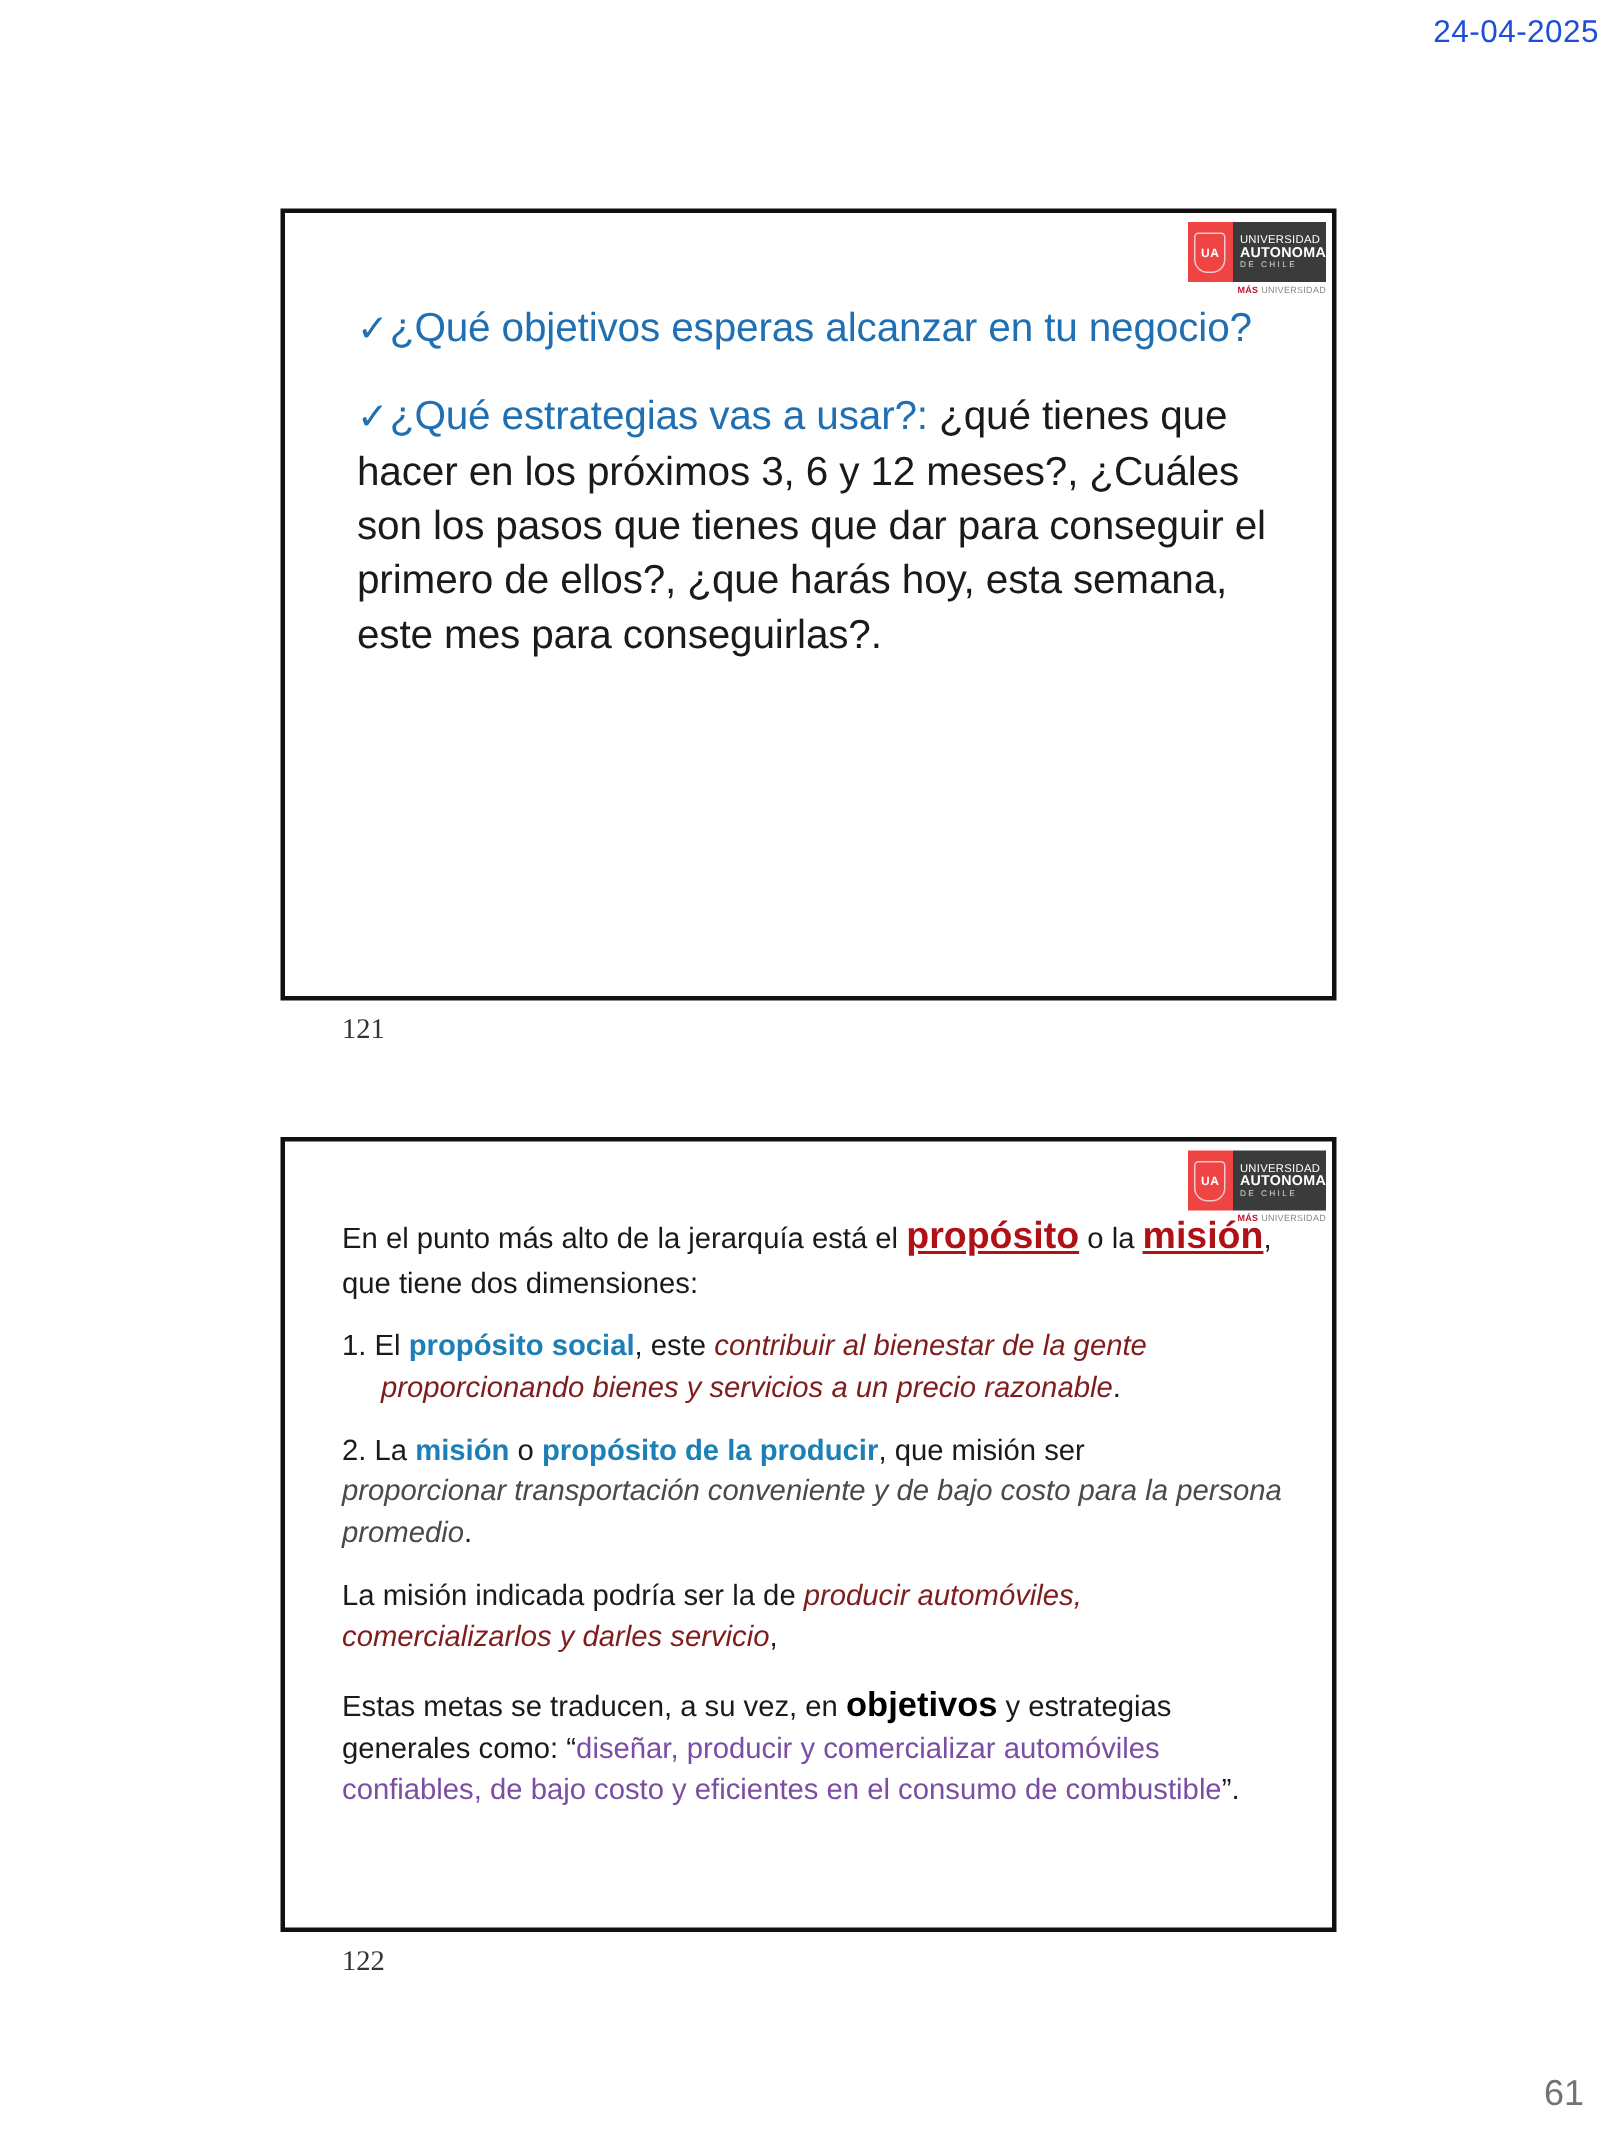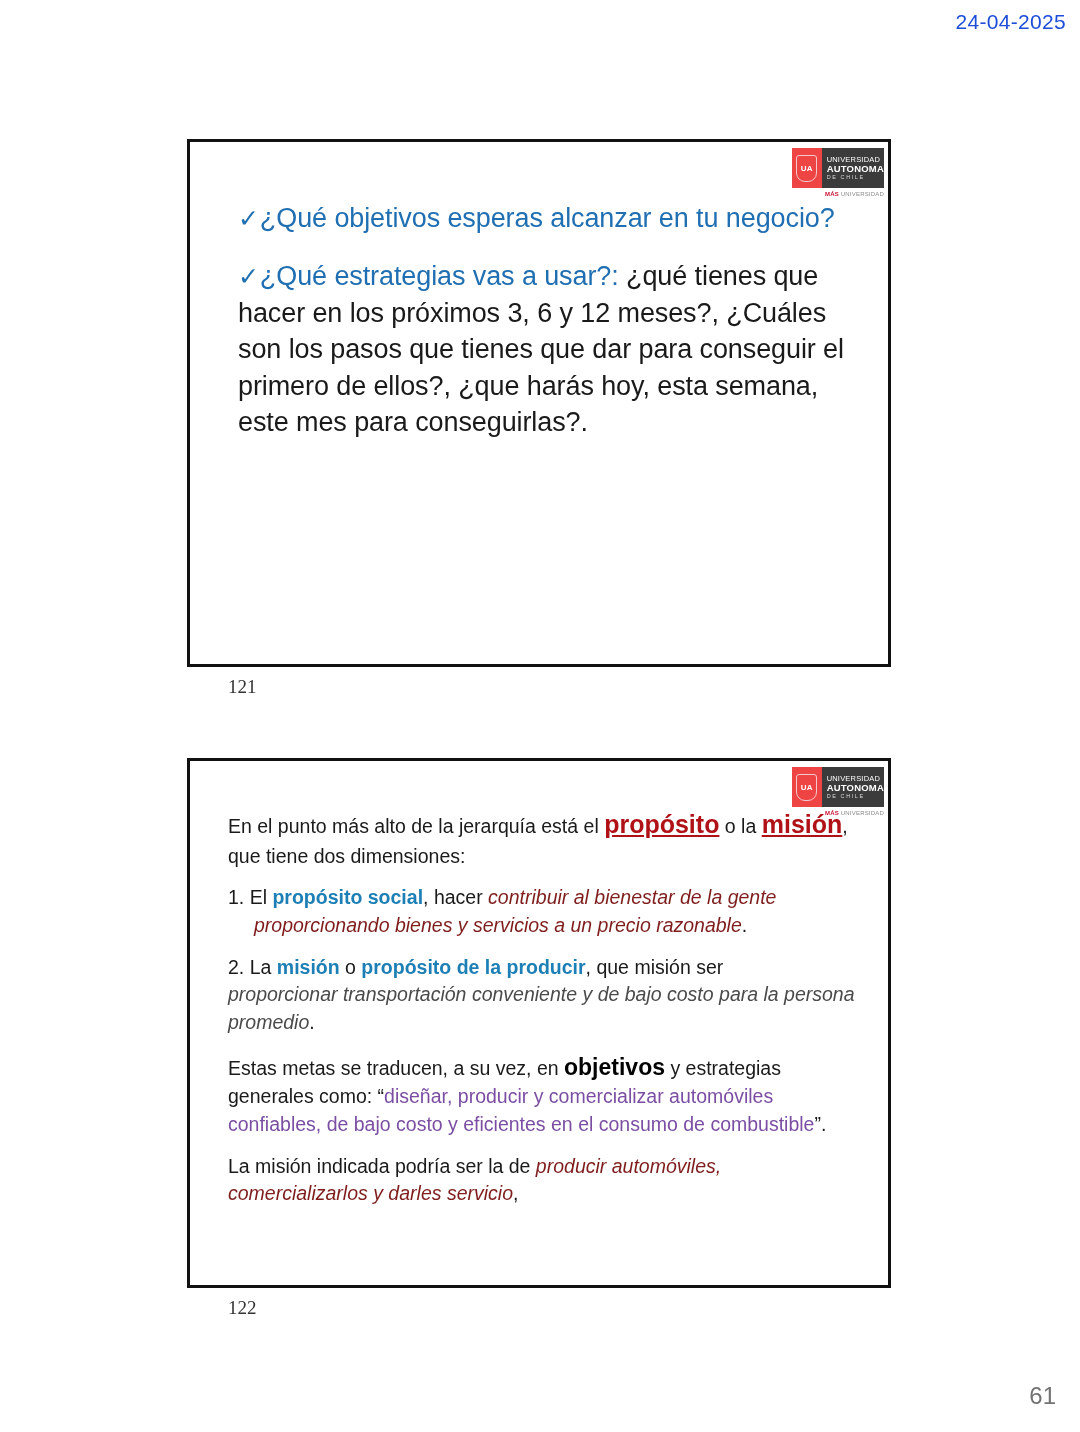--- a/index.html
+++ b/index.html
@@ -231,26 +231,26 @@
         <div class="logo-l3">DE CHILE</div>
       </div>
     </div>
     <div class="logo-tagline"><b>MÁS</b><span> UNIVERSIDAD</span></div>
   </div>
 
   <div class="s122-body">
 
     <p><span>En el punto más alto de la jerarquía está el </span><span class="red-bold">propósito</span><span> o la </span><span class="red-bold">misión</span><span>, que tiene dos dimensiones:</span></p>
 
-    <p class="p-indent-hang"><span>1.</span><span>  El </span><span class="blue-bold">propósito social</span><span>, hacer </span><span class="green-ital">contribuir al bienestar de la gente proporcionando bienes y servicios a un precio razonable</span><span>.</span></p>
+    <p class="p-indent-hang"><span>1.</span><span>  El </span><span class="blue-bold">propósito social</span><span>, este </span><span class="green-ital">contribuir al bienestar de la gente proporcionando bienes y servicios a un precio razonable</span><span>.</span></p>
 
     <p><span>2.</span><span> La </span><span class="blue-bold">misión</span><span> o </span><span class="blue-bold">propósito de la producir</span><span>, que misión ser </span><br><span class="gray-ital">proporcionar transportación conveniente y de bajo costo para la persona promedio</span><span>.</span></p>
 
+    <p><span>La misión indicada podría ser la de </span><span class="green-ital">producir automóviles, comercializarlos y darles servicio</span><span>,</span></p>
+
     <p><span>Estas metas se traducen, a su vez, en </span><span class="black-bold-lg">objetivos</span><span> y estrategias generales como: “</span><span class="purple">diseñar, producir y comercializar automóviles confiables, de bajo costo y eficientes en el consumo de combustible</span><span>”.</span></p>
 
-    <p><span>La misión indicada podría ser la de </span><span class="green-ital">producir automóviles, comercializarlos y darles servicio</span><span>,</span></p>
-
   </div>
 </div>
 
 <div class="slide-number" id="slide-number-122">122</div>
 
 <div class="page-footer-number">61</div>
 
 </body></html>

